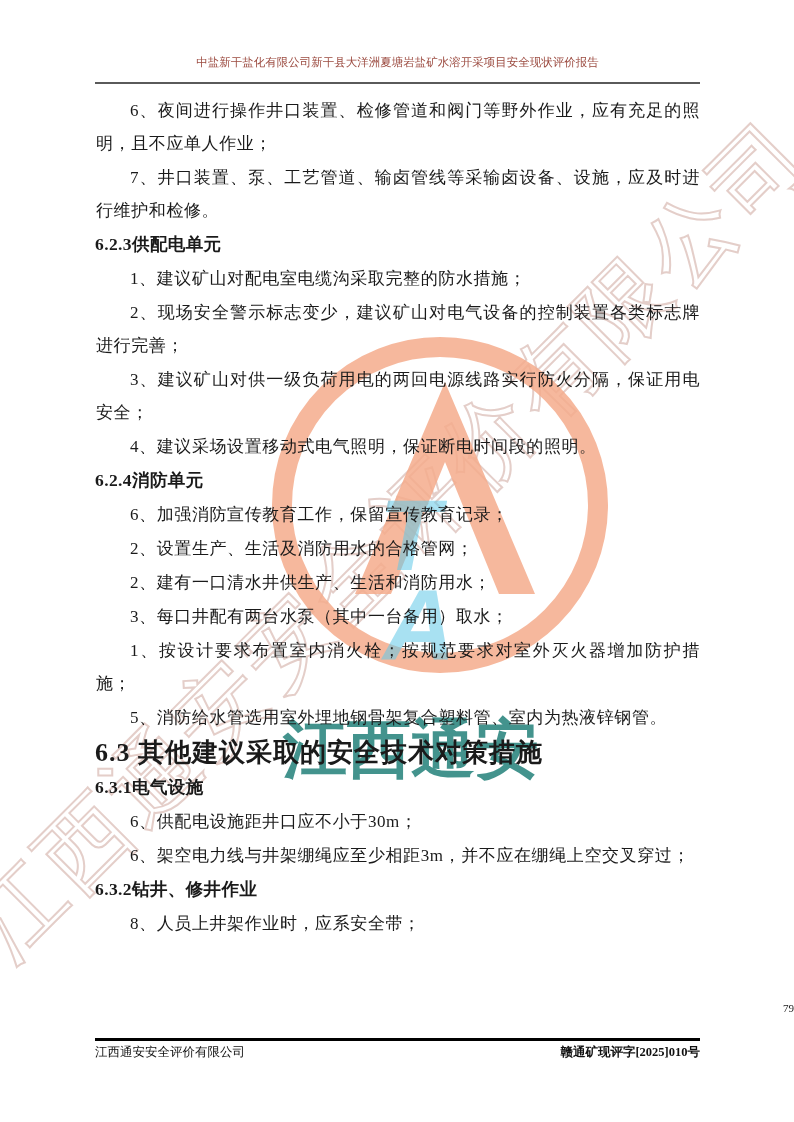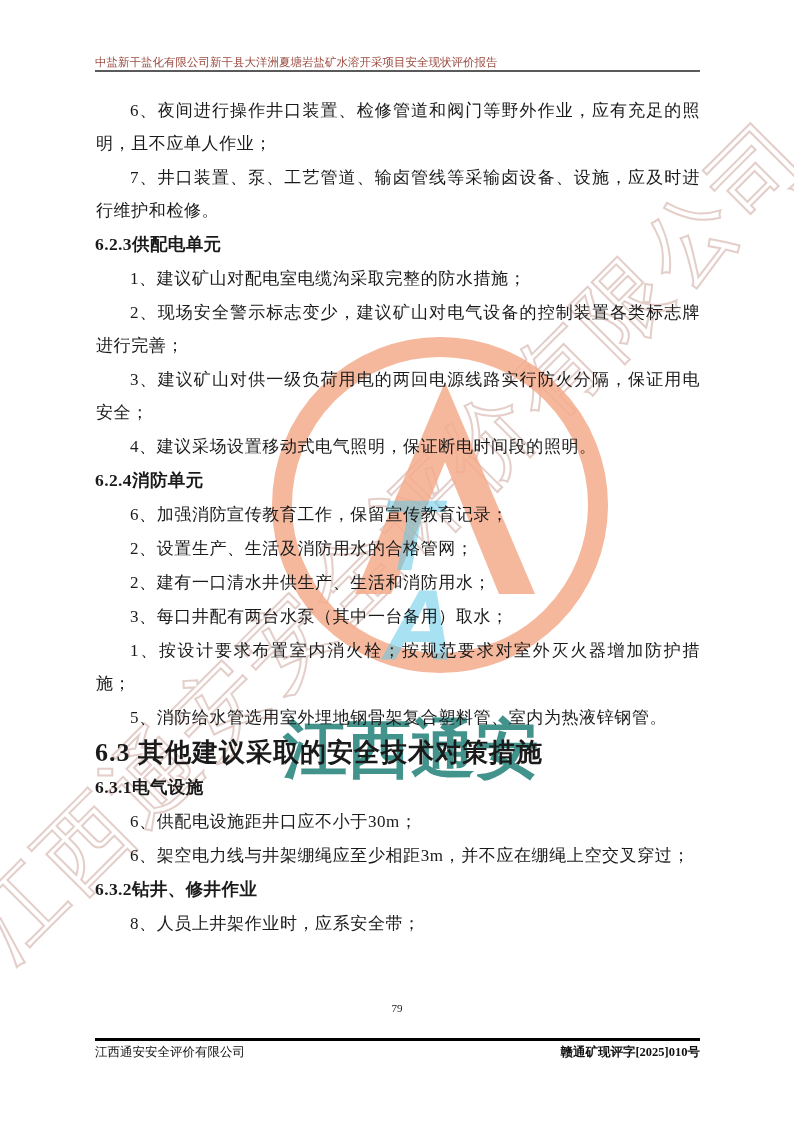--- a/index.html
+++ b/index.html
@@ -26,22 +26,23 @@
   .wm-red{
     position:absolute;left:283px;top:706px;
     font-size:64px;font-weight:bold;letter-spacing:0px;
     color:#0f766e;opacity:0.78;
     font-family:"Liberation Serif","DejaVu Serif",serif;
     white-space:nowrap;
   }
   
   .header{
     position:absolute;left:95px;top:55px;width:605px;z-index:2;
+    text-align:center;
     font-size:11.5px;color:#9c4b40;
-    padding-bottom:0;
+    padding-bottom:12px;
     border-bottom:2px solid #5a5a5a;
   }
   
   .content{
     position:absolute;left:95px;top:93px;width:606px;z-index:1;
   }
   .content p.para{
     margin:1px;
     font-size:17px;line-height:33px;letter-spacing:0.6px;
     text-indent:2em;
@@ -49,21 +50,21 @@
   }
   .content .h3{
     font-size:17.5px;line-height:33px;font-weight:bold;letter-spacing:0.4px;
   }
   .content .h2{
     font-size:26px;line-height:36px;font-weight:bold;letter-spacing:1px;
   }
   
   .pagenum{
     position:absolute;left:0;top:1002px;width:100%;z-index:1;
-    text-align:center;font-size:11px;color:#222;
+    text-align:right;font-size:11px;color:#222;
   }
   .footer-line{
     position:absolute;left:95px;top:1038px;width:605px;height:3px;
     background:#000;z-index:2;
   }
   .footer{
     position:absolute;left:95px;top:1044px;width:605px;z-index:2;
     display:flex;justify-content:space-between;align-items:flex-start;
     font-size:12.5px;color:#111;
   }

